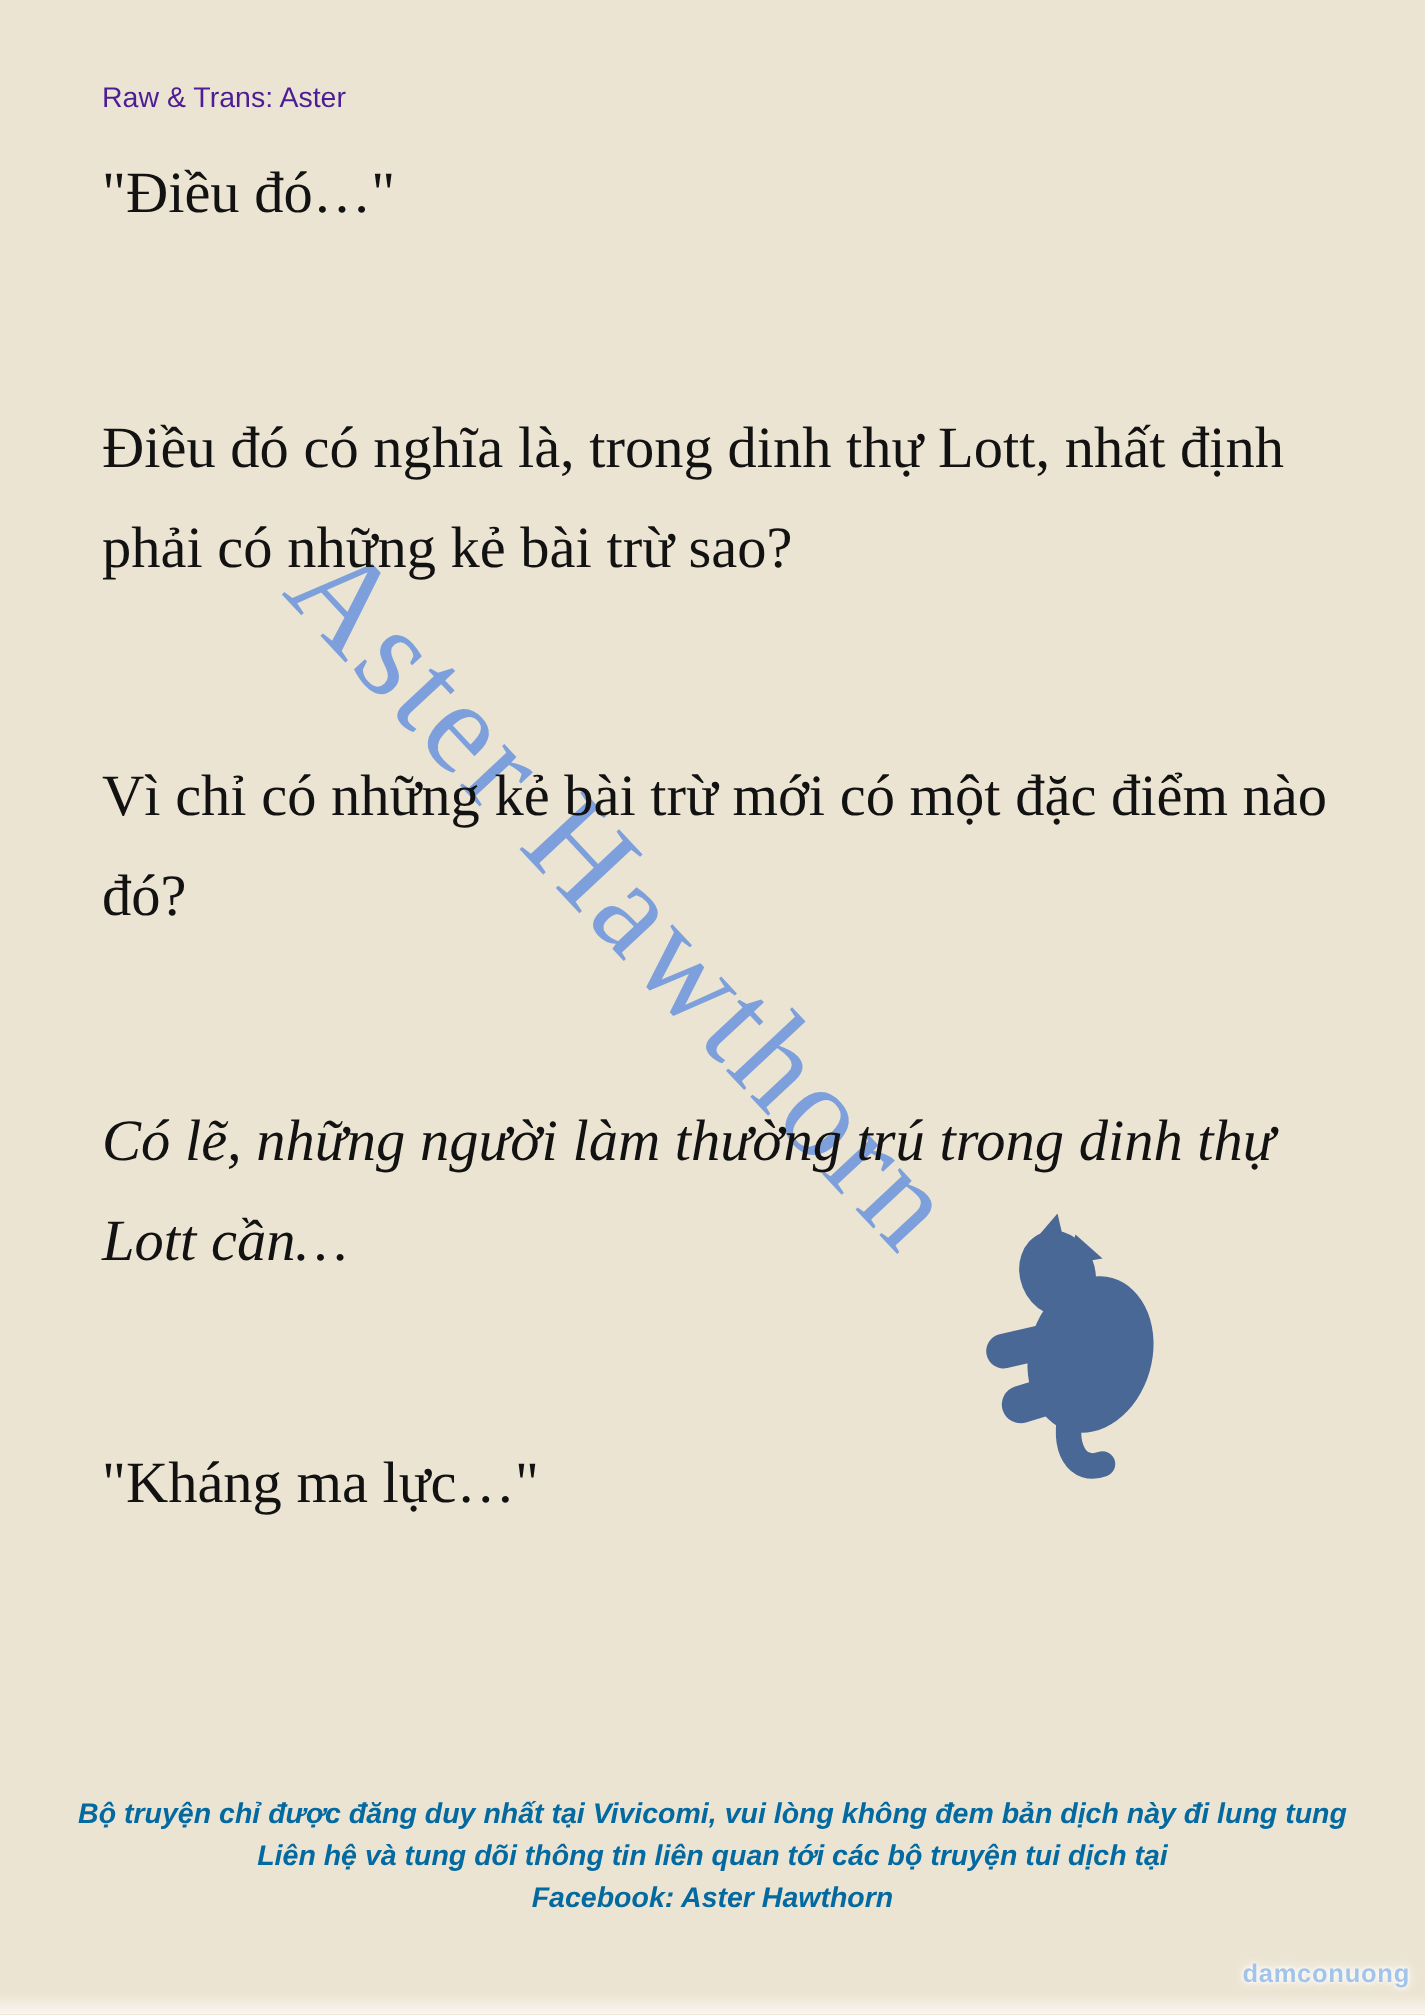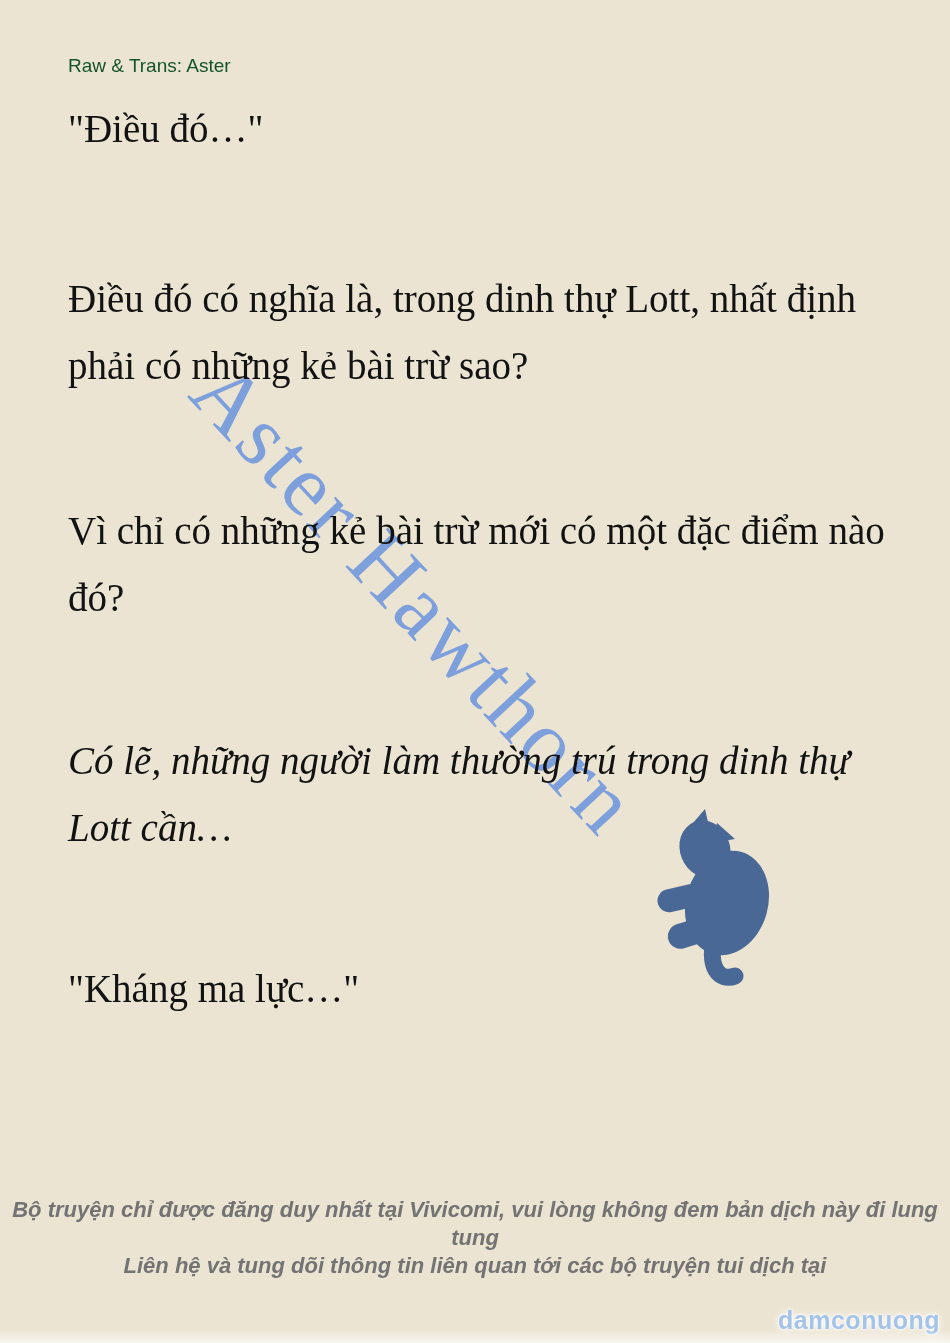--- a/index.html
+++ b/index.html
@@ -5,21 +5,21 @@
   * { margin:0; padding:0; box-sizing:border-box; }
   html,body { background:#ece4d2; }
   .page {
     position:relative; width:950px; height:1343px;
     background:#ece4d2; overflow:hidden;
     font-family:"Liberation Serif", serif;
   }
   .credit {
     position:absolute; left:68px; top:55px;
     font-family:"Liberation Sans", sans-serif;
-    font-size:19px; color:#14532d;
+    font-size:19px; color:#4c1d95;
   }
   .watermark {
     position:absolute; left:415px; top:598px;
     transform:translate(-50%,-50%) rotate(47deg);
     transform-origin:center;
     font-family:"Liberation Serif", serif;
     font-size:88px; letter-spacing:3px;
     color:#7da0dc; white-space:nowrap; z-index:1;
   }
   .para {
@@ -27,37 +27,37 @@
     font-size:39px; line-height:67px; color:#121212;
     white-space:pre-line; z-index:2;
   }
   .para.italic { font-style:italic; }
   .cat { position:absolute; left:651px; top:809px; z-index:3; }
   .footer {
     position:absolute; left:0; top:1196px; width:100%;
     text-align:center;
     font-family:"Liberation Sans", sans-serif;
     font-style:italic; font-weight:bold;
-    font-size:22px; line-height:28px; color:#737373; z-index:2;
+    font-size:19px; line-height:28px; color:#0369a1; z-index:2;
   }
   .vcomycs {
     position:absolute; left:16px; top:1284px;
     font-family:"Liberation Serif", serif;
     font-style:italic; font-weight:bold;
     font-size:33px; letter-spacing:-1px;
     color:#9bafd2; z-index:2;
   }
   .vcomycs .v {
     font-size:46px; color:#89a2cb; letter-spacing:-2px;
     text-shadow:1px 1px 0 #b9c9e2;
   }
   .damconuong {
     position:absolute; right:10px; top:1306px;
     font-family:"Liberation Sans", sans-serif;
-    font-weight:bold; font-size:25px; letter-spacing:0.5px;
+    font-weight:bold; font-size:17px; letter-spacing:0.5px;
     color:#a3c4e8;
     text-shadow:0 0 9px #ffffff, 0 0 4px #ffffff, 0 0 2px #ffffff;
     z-index:2;
   }
   .bottom-fade {
     position:absolute; left:0; bottom:0; width:100%; height:14px;
     background:linear-gradient(rgba(255,255,255,0), rgba(255,255,255,0.7));
     z-index:4; pointer-events:none;
   }
 </style>
@@ -87,20 +87,21 @@
       <ellipse cx="76" cy="94" rx="41" ry="53" transform="rotate(16 76 94)"></ellipse>
       <rect x="6" y="77" width="52" height="23" rx="11.5" transform="rotate(-13 32 88)"></rect>
       <rect x="16" y="110" width="58" height="25" rx="12.5" transform="rotate(-17 45 122)"></rect>
       <path d="M64,128 C56,158 68,173 84,167" fill="none" stroke="#4a6896" stroke-width="17" stroke-linecap="round"></path>
     </g>
   </svg>
 
   <div class="footer">
     <div>Bộ truyện chỉ được đăng duy nhất tại Vivicomi, vui lòng không đem bản dịch này đi lung tung</div>
     <div>Liên hệ và tung dõi thông tin liên quan tới các bộ truyện tui dịch tại</div>
+    <div>Facebook: Aster Hawthorn</div>
   </div>
 
 
   <div class="damconuong">damconuong</div>
 
   <div class="bottom-fade"></div>
 
 </div>
 
 </body></html>

